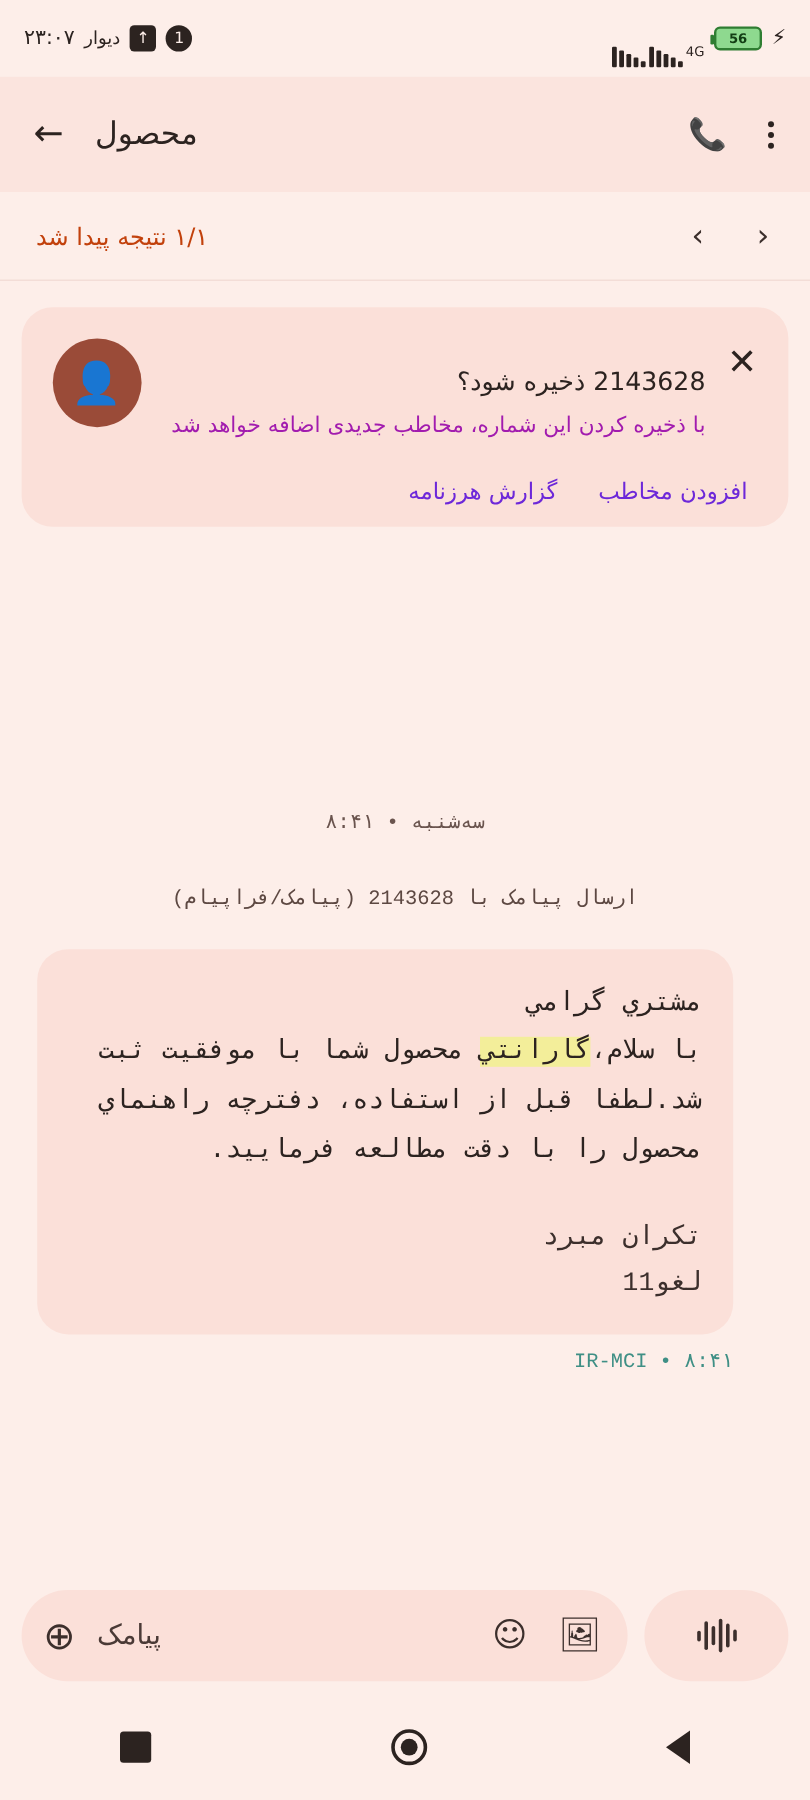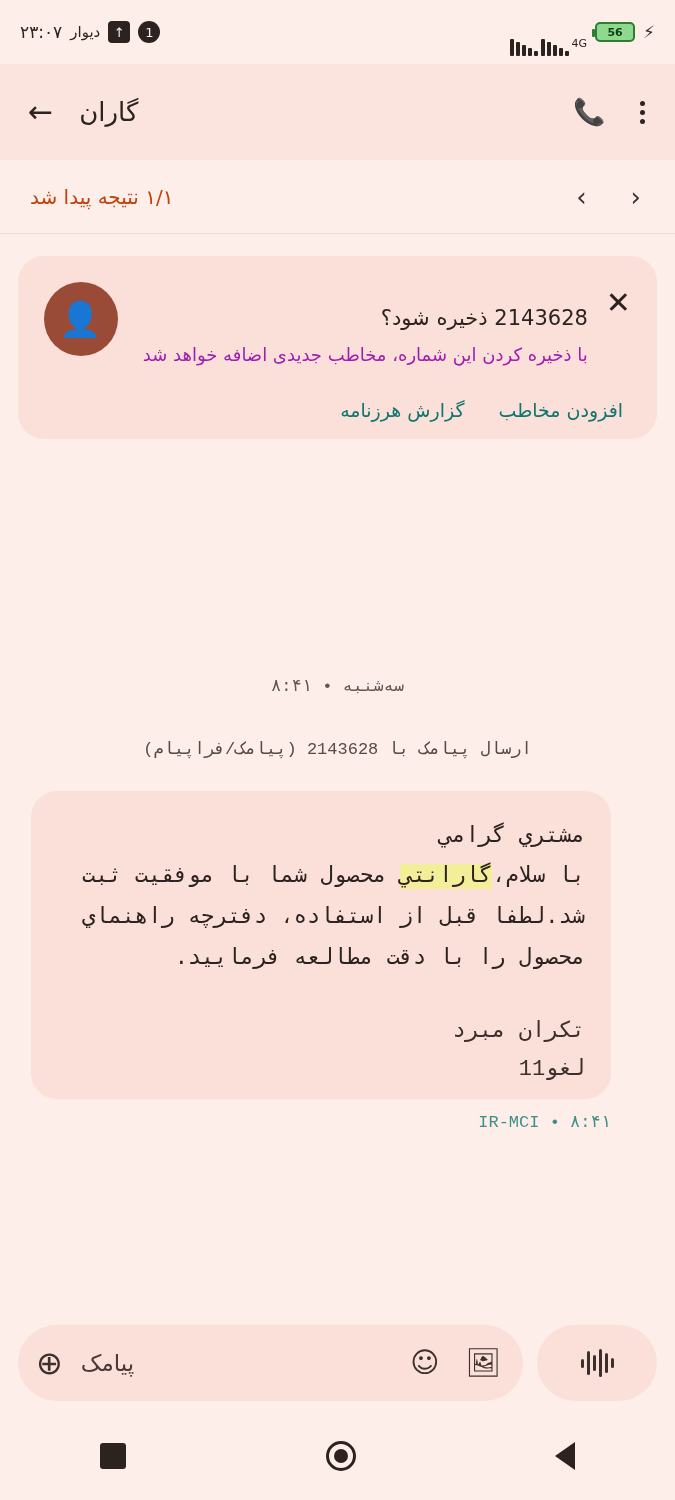--- a/index.html
+++ b/index.html
@@ -98,37 +98,37 @@
   .sc-title { font-size:21px; color:#2c2320; margin-bottom:10px; }
   .sc-sub { font-size:18px; color:#a21caf; line-height:1.7; }
   .close-x {
     font-size:30px; color:#2c2320; line-height:1; padding-top:6px;
     cursor:pointer; flex:none;
   }
   .sc-actions {
     display:flex; gap:34px; justify-content:flex-start; margin-top:28px;
     padding: 0 8px;
   }
-  .sc-action { font-size:19px; color:#0f766e; }
+  .sc-action { font-size:19px; color:#6d28d9; }
 
   
   .convo { padding: 0 18px; font-family: Liberation Mono, monospace; }
   .daystamp {
     text-align:center; font-size:17px; color:#6a544e;
     margin-top: 236px;
   }
   .sysline {
     text-align:center; font-size:17px; color:#5d4842;
     margin-top: 42px;
   }
   .bubble {
     margin-top: 32px;
     background:#fbe0d9;
     border-radius: 26px;
-    padding: 26px 26px 11px 26px;
+    padding: 26px 26px 24px 26px;
     max-width: 580px;
     margin-right: 46px;
     text-align:right;
   }
   .bubble p { margin:0; font-size:22px; line-height:1.85; color:#2c2320; }
   .hl { background:#f3ee9a; }
   .bubble .sig-block { margin-top:34px; font-size:22px; line-height:1.7; }
   .meta {
     margin-top:12px; margin-right:46px;
     text-align:right; font-size:17px; color:#3f8f85;
@@ -216,21 +216,21 @@
 <div class="appbar">
   <div class="appbar-left">
     <span class="kebab">
         <i></i>
         <i></i>
         <i></i>
       </span>
     <span class="phone-ic">📞</span>
   </div>
   <div class="appbar-right">
-    <span class="title">گاران</span>
+    <span class="title">محصول</span>
     <span class="back-arrow">←</span>
   </div>
 </div>
 
 <div class="searchbar">
   <div class="nav-arrows">
     <span class="chev">‹</span>
     <span class="chev">›</span>
   </div>
   <span class="result-count">۱/۱ نتیجه پیدا شد</span>

